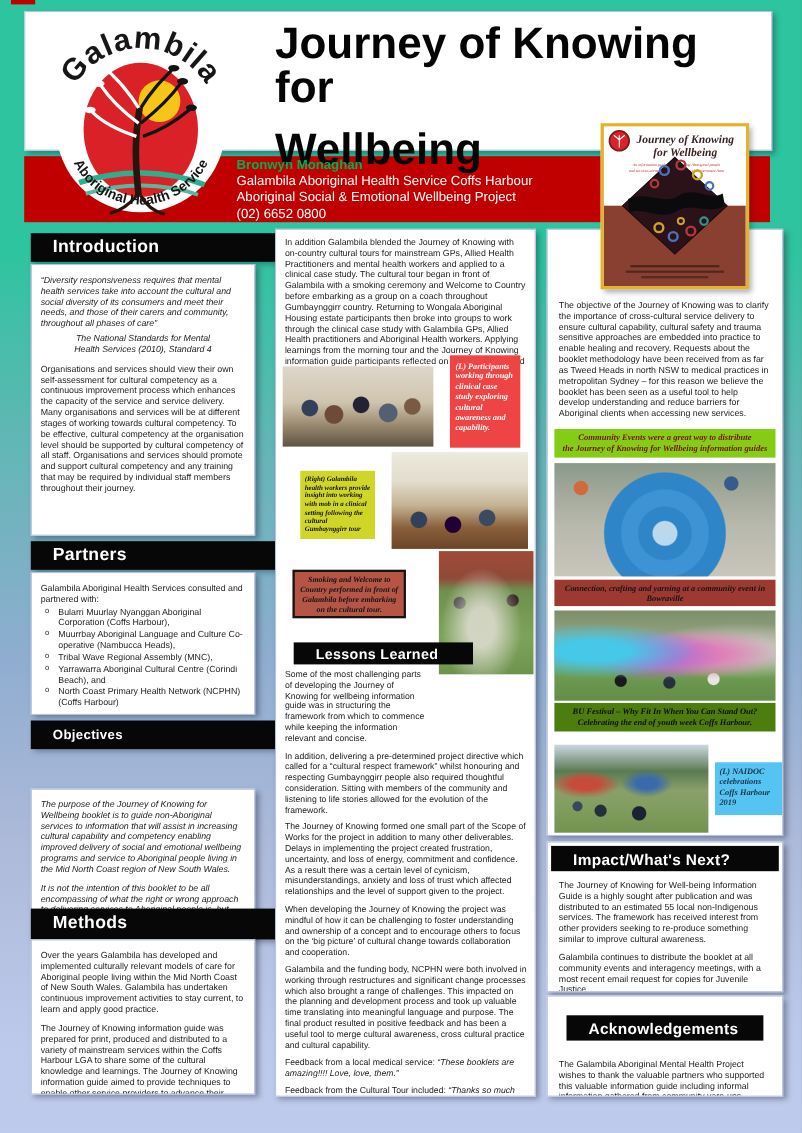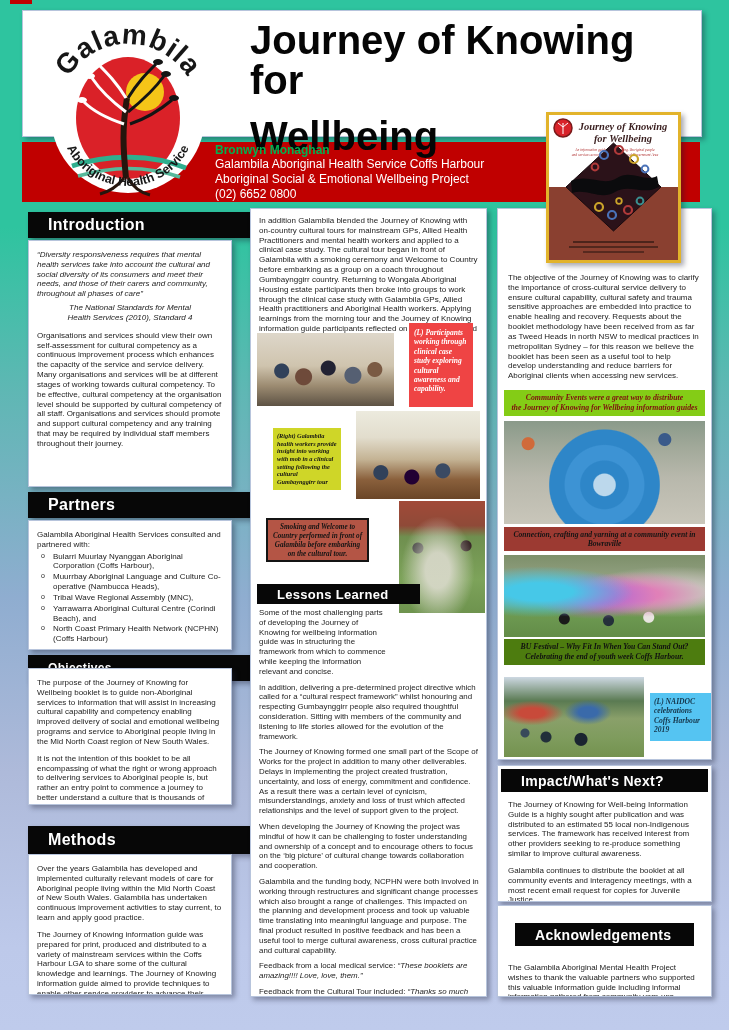--- a/index.html
+++ b/index.html
@@ -175,21 +175,21 @@
       <li>Tribal Wave Regional Assembly (MNC),</li>
       <li>Yarrawarra Aboriginal Cultural Centre (Corindi Beach), and</li>
       <li>North Coast Primary Health Network (NCPHN) (Coffs Harbour)</li>
     </ul>
     <p>in the development of the information guide.</p>
   </div>
 
   <div class="abs hdrbar shadow" style="left:28px;top:655px;width:204px;height:26px;font-size:12px;">
       <span>Objectives</span>
     </div>
-  <div class="abs whitebox shadow bt" style="left:28px;top:668px;width:204px;height:137px;padding:9px 8px;box-sizing:border-box;overflow:hidden;">
+  <div class="abs whitebox shadow bt" style="left:28px;top:717px;width:204px;height:137px;padding:9px 8px;box-sizing:border-box;overflow:hidden;font-style:italic;">
     <p>The purpose of the Journey of Knowing for Wellbeing booklet is to guide non-Aboriginal services to information that will assist in increasing cultural capability and competency enabling improved delivery of social and emotional wellbeing programs and service to Aboriginal people living in the Mid North Coast region of New South Wales.</p>
     <p>It is not the intention of this booklet to be all encompassing of what the right or wrong approach to delivering services to Aboriginal people is, but rather an entry point to commence a journey to better understand a culture that is thousands of years old and has evolved dramatically over the last two (2) hundred years.  It has been this evolution that has significantly impacted, and continues to impact, today on Aboriginal people in contemporary society.</p>
   </div>
 
   <div class="abs hdrbar shadow" style="left:28px;top:826px;width:204px;height:28px;font-size:16px;">
       <span>Methods</span>
     </div>
   <div class="abs whitebox shadow bt" style="left:28px;top:854px;width:204px;height:141px;padding:9px 8px;box-sizing:border-box;overflow:hidden;">
     <p>Over the years Galambila has developed and implemented culturally relevant models of care for Aboriginal people living within the Mid North Coast of New South Wales.  Galambila has undertaken continuous improvement activities to stay current, to learn and apply good practice.</p>
     <p>The Journey of Knowing information guide was prepared for print, produced and distributed to a variety of mainstream services within the Coffs Harbour LGA  to share some of the cultural knowledge and learnings. The Journey of Knowing information guide aimed to provide techniques to enable other service providers to advance their service delivery to increase access and participation for Aboriginal people. It provided guidance on ways to also create an environment in which Aboriginal people can feel listened to, welcomed and culturally safe.</p>
@@ -200,21 +200,21 @@
 
     <div class="abs photo ph-meeting" style="left:6px;top:124px;width:137px;height:73px;"></div>
     <div class="abs serifcap" style="left:158px;top:114px;width:64px;height:84px;background:#ef4444;color:#fff;font-size:7.5px;line-height:1.25;padding:5px;box-sizing:border-box;">(L) Participants working through clinical case study exploring cultural awareness and capability.</div>
 
     <div class="abs serifcap" style="left:22px;top:219px;width:68px;height:62px;background:#cfd628;color:#141414;font-size:6.3px;line-height:1.22;padding:4px;box-sizing:border-box;">(Right) Galambila health workers provide insight into working with mob in a clinical setting following the cultural Gumbaynggirr tour</div>
     <div class="abs photo ph-clinic" style="left:105px;top:202px;width:124px;height:88px;"></div>
 
     <div class="abs serifcap" style="left:15px;top:309px;width:103px;height:44px;background:#b45545;border:2px solid #141414;color:#141414;font-size:7.2px;line-height:1.25;padding:3px;box-sizing:border-box;text-align:center;">Smoking and Welcome to Country performed in front of Galambila before embarking on the cultural tour.</div>
     <div class="abs photo ph-smoking" style="left:148px;top:292px;width:86px;height:112px;"></div>
 
-    <div class="abs hdrbar" style="left:6px;top:375px;width:143px;height:20px;font-size:13px;">
+    <div class="abs hdrbar" style="left:16px;top:375px;width:143px;height:20px;font-size:13px;">
         <span>Lessons Learned</span>
       </div>
 
     <div class="abs bt midflow" style="left:8px;top:399px;width:220px;font-size:7.9px;line-height:1.24;">
       <p style="width:128px;">Some of the most challenging parts of developing the Journey of Knowing for wellbeing information guide was in structuring the framework from which to commence while keeping the information relevant and concise.</p>
       <p>In addition, delivering a pre-determined project directive which called for a “cultural respect framework” whilst honouring and respecting Gumbaynggirr people also required thoughtful consideration. Sitting with members of the community and listening to life stories allowed for the evolution of the framework.</p>
       <p>The Journey of Knowing formed one small part of the Scope of Works for the project in addition to many other deliverables.  Delays in implementing the project created frustration, uncertainty, and loss of energy, commitment and confidence. As a result there was a certain level of cynicism,  misunderstandings, anxiety and loss of trust which affected relationships  and the level of support given to the project.</p>
       <p>When developing the Journey of Knowing the project was mindful of how it can be challenging to foster understanding and ownership of a concept and to encourage others to focus on the ‘big picture’ of cultural change towards collaboration and cooperation.</p>
       <p>Galambila and the funding body, NCPHN were both involved in working through restructures and significant change processes which also brought a range of challenges. This impacted on the planning and development process and took up valuable time translating into meaningful language and purpose.  The final product resulted in positive feedback and has been a useful tool to merge cultural awareness, cross cultural practice and cultural capability.</p>
       <p><span>Feedback from a local medical service: </span><span class="it">“These booklets are amazing!!!! Love, love, them.”</span></p>

